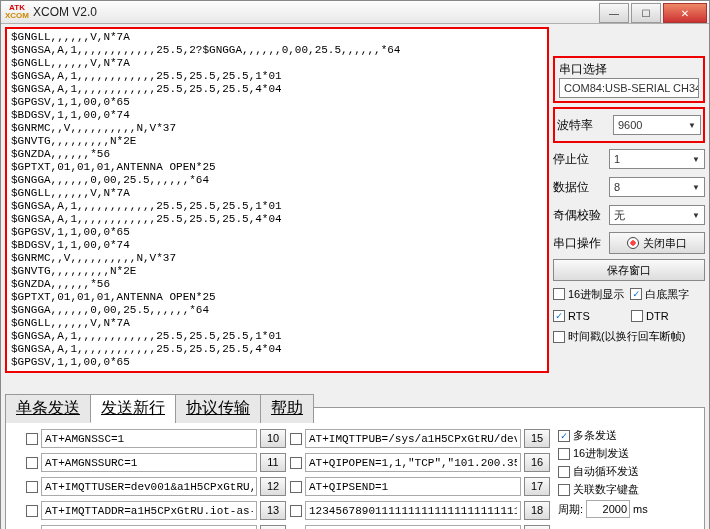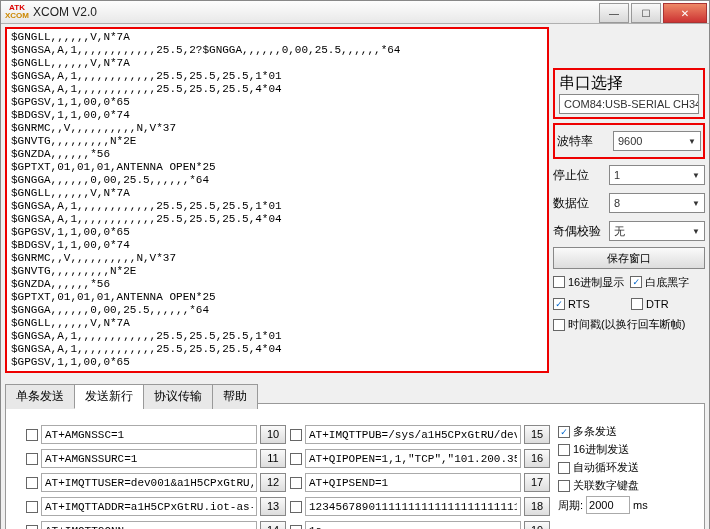--- a/index.html
+++ b/index.html
@@ -11,44 +11,44 @@
 .logo .t2 { color: #c80; font-size: 8px; font-weight: bold; }
 .title { margin-left: 4px; font-size: 12px; color: #222; }
 .winbtns { margin-left: auto; display: flex; }
 .winbtn { width: 30px; height: 20px; margin: 2px 2px 0 0; border: 1px solid #999; background: linear-gradient(#f8f8f8,#d8d8d8); display: flex; align-items: center; justify-content: center; font-size: 10px; color: #333; }
 .winbtn.close { width: 44px; background: linear-gradient(#e86,#c33); color: #fff; border-color: #a33; }
 .content { flex: 1; display: flex; flex-direction: column; padding: 2px 4px; background: #f0f0f0; }
 .upper { display: flex; height: 348px; align-items: center; }
 .terminal { flex: 1; border: 2px solid #e00; background: #fff; font-family: "Courier New", monospace; font-size: 11px; line-height: 13px; padding: 2px 4px; white-space: pre; overflow: hidden; color: #000; }
 .sidepanel { width: 152px; margin-left: 4px; display: flex; flex-direction: column; gap: 4px; }
 .sp-group { border: 2px solid #e00; padding: 3px 4px; background: #f0f0f0; position: relative; }
-.sp-label { font-size: 16px; }
+.sp-label { font-size: 12px; }
 .sp-select { width: 100%; height: 20px; border: 1px solid #888; background: #fff; display: flex; align-items: center; padding: 0 4px; position: relative; font-size: 11px; color: #333; }
 .sp-select .arrow { margin-left: auto; font-size: 8px; color: #333; }
 .sp-row { display: flex; align-items: center; height: 24px; gap: 4px; }
 .sp-row .lbl { width: 52px; font-size: 12px; }
 .sp-row .sp-select { flex: 1; }
 .sp-row.bred { border: 2px solid #e00; padding: 16px 2px; }
 .radio-dot { width: 12px; height: 12px; border-radius: 50%; border: 1px solid #444; background: radial-gradient(circle,#f44 35%,#fff 40%); display: inline-block; }
 .btn { height: 22px; border: 1px solid #888; background: linear-gradient(#fafafa,#ddd); padding: 0 6px; display: inline-flex; align-items: center; justify-content: center; font-size: 11px; }
 .btn-row { display: flex; gap: 4px; }
 .check { display: flex; align-items: center; gap: 3px; font-size: 11px; }
 .checkbox { width: 12px; height: 12px; border: 1px solid #666; background: #fff; display: inline-flex; align-items: center; justify-content: center; font-size: 9px; color: #06c; }
 .tabs { display: flex; border-bottom: 1px solid #999; margin-top: 4px; }
-.tab { padding: 3px 10px; border: 1px solid #999; border-bottom: none; background: #e8e8e8; font-size: 12px; position: relative; top: 6px; margin-right: -1px; }
+.tab { padding: 3px 10px; border: 1px solid #999; border-bottom: none; background: #e8e8e8; font-size: 16px; position: relative; top: 16px; margin-right: -1px; text-decoration: underline; }
 .tab.active { background: #fff; border-bottom: 1px solid #fff; }
 .multi { background: #fff; border: 1px solid #999; border-top: none; padding: 20px; display: flex; gap: 4px; }
 .col-left, .col-mid { flex: 1; display: flex; flex-direction: column; gap: 3px; }
 .col-right { width: 130px; display: flex; flex-direction: column; gap: 3px; padding-left: 4px; }
 .mrow { display: flex; align-items: center; gap: 3px; height: 21px; }
 .mrow .checkbox { flex-shrink: 0; }
 .mrow input.txt { flex: 1; height: 19px; border: 1px solid #aaa; padding: 0 3px; font-family: "Courier New", monospace; font-size: 11px; min-width: 0; }
 .mrow .numbtn { width: 26px; height: 19px; border: 1px solid #888; background: linear-gradient(#fafafa,#ddd); font-size: 11px; text-align: center; line-height: 17px; flex-shrink: 0; }
 .period-row { display: flex; align-items: center; gap: 3px; }
-.period-row input { width: 44px; height: 18px; border: 1px solid #aaa; text-align: left; padding: 0 2px; font-size: 11px; }
+.period-row input { width: 44px; height: 18px; border: 1px solid #aaa; text-align: right; padding: 0 2px; font-size: 11px; }
 </style>
 </head>
 <body>
 
 <div class="window">
   <div class="titlebar">
     <div class="logo">
       <span class="t1">ATK</span>
       <span class="t2">XCOM</span>
     </div>
@@ -119,20 +119,27 @@
               <span class="arrow">▼</span>
             </div>
         </div>
         <div class="sp-row">
           <span class="lbl">奇偶校验</span>
           <div class="sp-select">
               <span>无</span>
               <span class="arrow">▼</span>
             </div>
         </div>
+        <div class="sp-row">
+          <span class="lbl">串口操作</span>
+          <div class="btn" style="flex:1;gap:4px">
+            <span class="radio-dot"></span>
+            <span>关闭串口</span>
+          </div>
+        </div>
 
         <div class="btn-row">
           <div class="btn" style="flex:1">保存窗口</div>
         </div>
 
         <div class="sp-row" style="height:18px;gap:6px">
           <label class="check">
               <span class="checkbox"></span>
               <span>16进制显示</span>
             </label>

